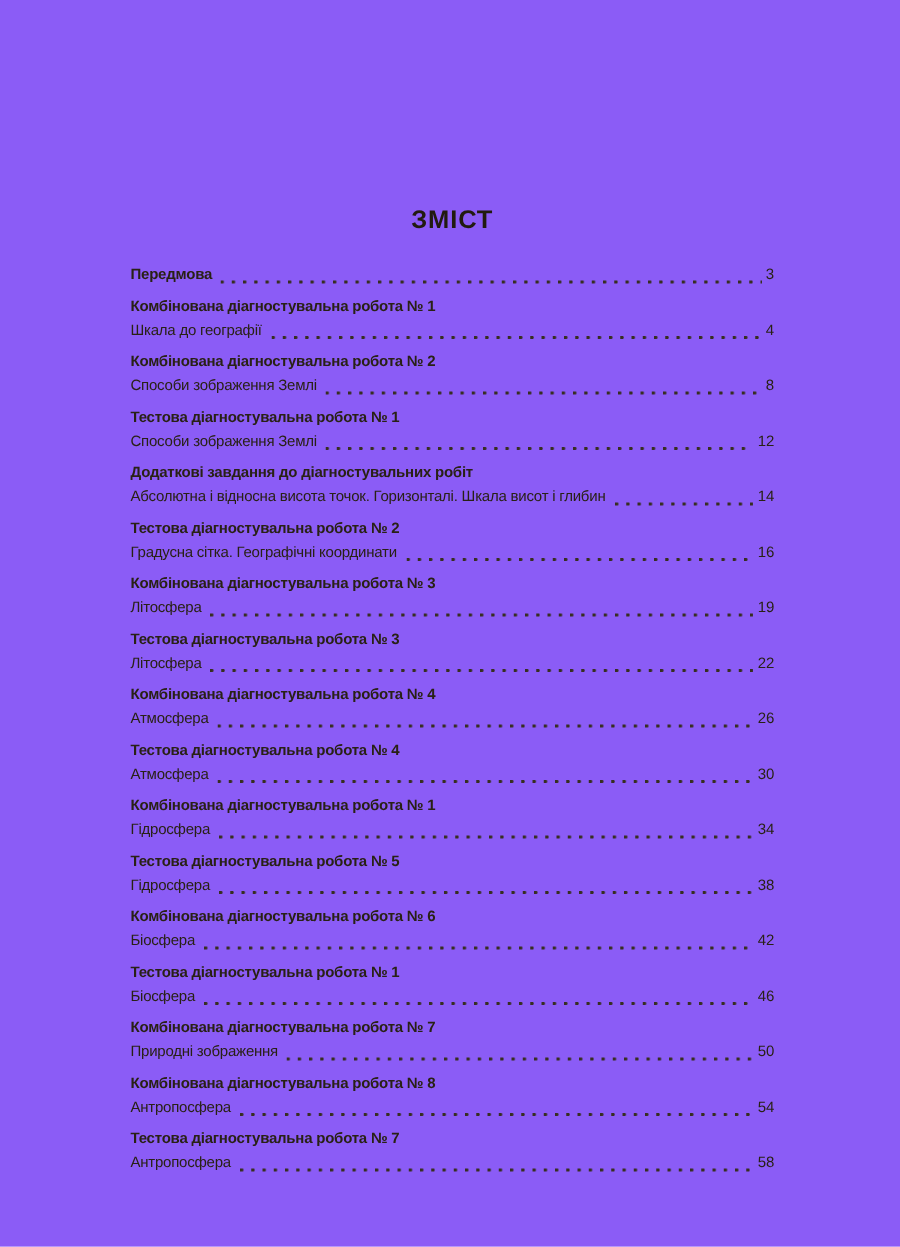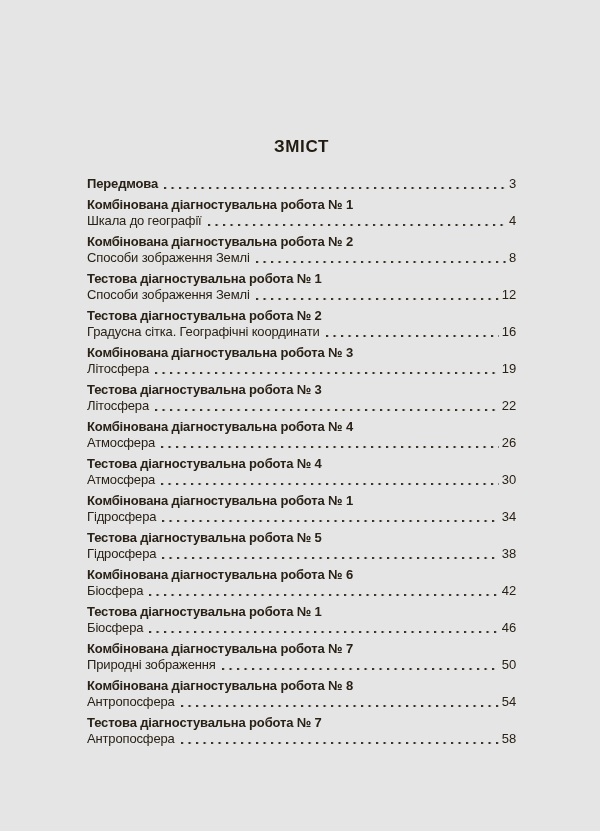--- a/index.html
+++ b/index.html
@@ -7,37 +7,37 @@
     width: 600px; height: 831px;
     background: #ffffff;
     font-family: "Liberation Sans", sans-serif;
     color: #292115;
     overflow: hidden;
   }
   .page {
     box-sizing: border-box;
     width: 600px; height: 831px;
     padding: 137px 84px 0 87px;
-    background: #e5e5e5;
+    background: #8b5cf6;
   }
   .toc-title {
     margin: 0 0 19px 0;
     font-size: 17px;
     font-weight: 700;
     text-align: center;
     letter-spacing: 0.6px;
     color: #221b10;
   }
   .toc-list { width: 100%; }
   .toc-entry { margin-bottom: 5px; }
   .line {
     display: flex;
     align-items: baseline;
     line-height: 16px;
-    font-size: 13px;
+    font-size: 10px;
     letter-spacing: -0.15px;
     white-space: nowrap;
   }
   .entry-title { font-weight: 700; flex: 0 0 auto; }
   .entry-subtitle { font-weight: 400; flex: 0 1 auto; }
   .leader {
     flex: 1 1 10px;
     min-width: 6px;
     height: 2px;
     align-self: flex-end;
@@ -90,20 +90,30 @@
     <div class="line title-line">
       <span class="entry-title">Тестова діагностувальна робота № 1</span>
     </div>
     <div class="line sub-line">
       <span class="entry-subtitle">Способи зображення Землі</span>
       <span class="leader"></span>
       <span class="page-num">12</span>
     </div>
   </div>
 
+  <div class="toc-entry">
+    <div class="line title-line">
+      <span class="entry-title">Додаткові завдання до діагностувальних робіт</span>
+    </div>
+    <div class="line sub-line">
+      <span class="entry-subtitle">Абсолютна і відносна висота точок. Горизонталі. Шкала висот і глибин</span>
+      <span class="leader"></span>
+      <span class="page-num">14</span>
+    </div>
+  </div>
 
   <div class="toc-entry">
     <div class="line title-line">
       <span class="entry-title">Тестова діагностувальна робота № 2</span>
     </div>
     <div class="line sub-line">
       <span class="entry-subtitle">Градусна сітка. Географічні координати</span>
       <span class="leader"></span>
       <span class="page-num">16</span>
     </div>

